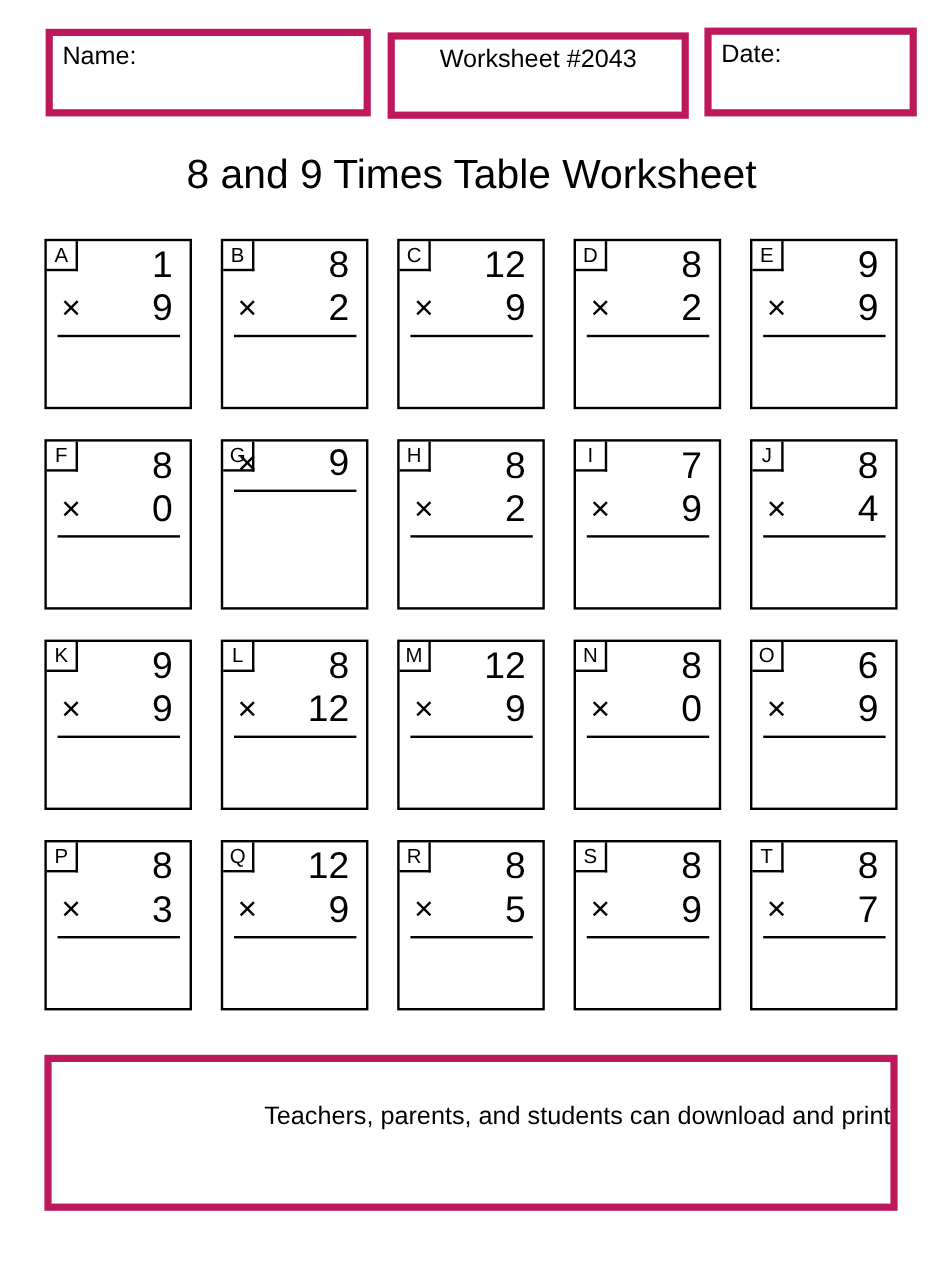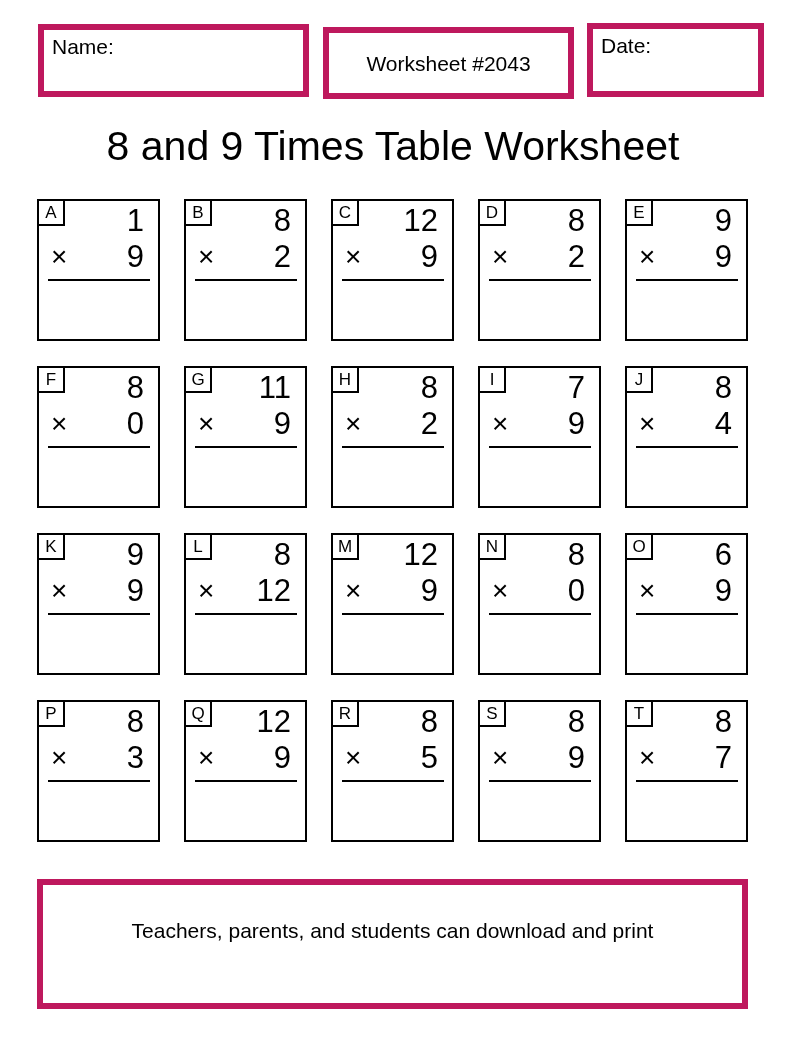--- a/index.html
+++ b/index.html
@@ -10,31 +10,31 @@
     position: relative;
     font-family: "Liberation Sans", sans-serif;
     color: #000000;
   }
   .box {
     position: absolute;
     border: 6px solid #be185d;
     background: #ffffff;
   }
   .name-box { left: 38px; top: 24px; width: 271px; height: 73px; padding: 5px 8px; }
-  .ws-box   { left: 323px; top: 27px; width: 251px; height: 72px; text-align: center; padding-top: 16px; }
+  .ws-box   { left: 323px; top: 27px; width: 251px; height: 72px; text-align: center; padding-top: 2px; }
   .date-box { left: 587px; top: 23px; width: 177px; height: 74px; padding: 5px 8px; }
   .field-label { font-size: 21px; line-height: 24px; }
   .ws-line { font-size: 21px; line-height: 30px; }
 
   .page-title {
     position: absolute;
     left: 0; top: 126px;
     width: 100%;
     text-align: center;
-    font-size: 41px;
+    font-size: 34px;
     line-height: 40px;
     font-weight: 400;
   }
 
   .grid {
     position: absolute;
     left: 37px; top: 199px;
     display: grid;
     grid-template-columns: repeat(5, 123px);
     grid-auto-rows: 142px;
@@ -79,21 +79,21 @@
     margin: 4px 8px 0 9px;
   }
   .answer-space { height: 55px; }
 
   .footer-box {
     left: 37px; top: 879px;
     width: 711px; height: 130px;
     text-align: center;
     padding-top: 27px;
   }
-  .footer-line { font-size: 21px; line-height: 37px; }
+  .footer-line { font-size: 21px; line-height: 37px; text-align: right; }
 </style>
 </head>
 <body>
 
 <div class="box name-box">
   <span class="field-label">Name:</span>
 </div>
 
 <div class="box ws-box">
   <div class="ws-line">Worksheet #2043</div>
@@ -175,21 +175,20 @@
       <span class="op">×</span>
       <span>0</span>
     </div>
     <div class="answer-line"></div>
     <div class="answer-space"></div>
   </div>
     <div class="cell">
     <div class="cell-label-box">
       <span>G</span>
     </div>
-    <div class="num-top">11</div>
     <div class="num-row">
       <span class="op">×</span>
       <span>9</span>
     </div>
     <div class="answer-line"></div>
     <div class="answer-space"></div>
   </div>
     <div class="cell">
     <div class="cell-label-box">
       <span>H</span>

